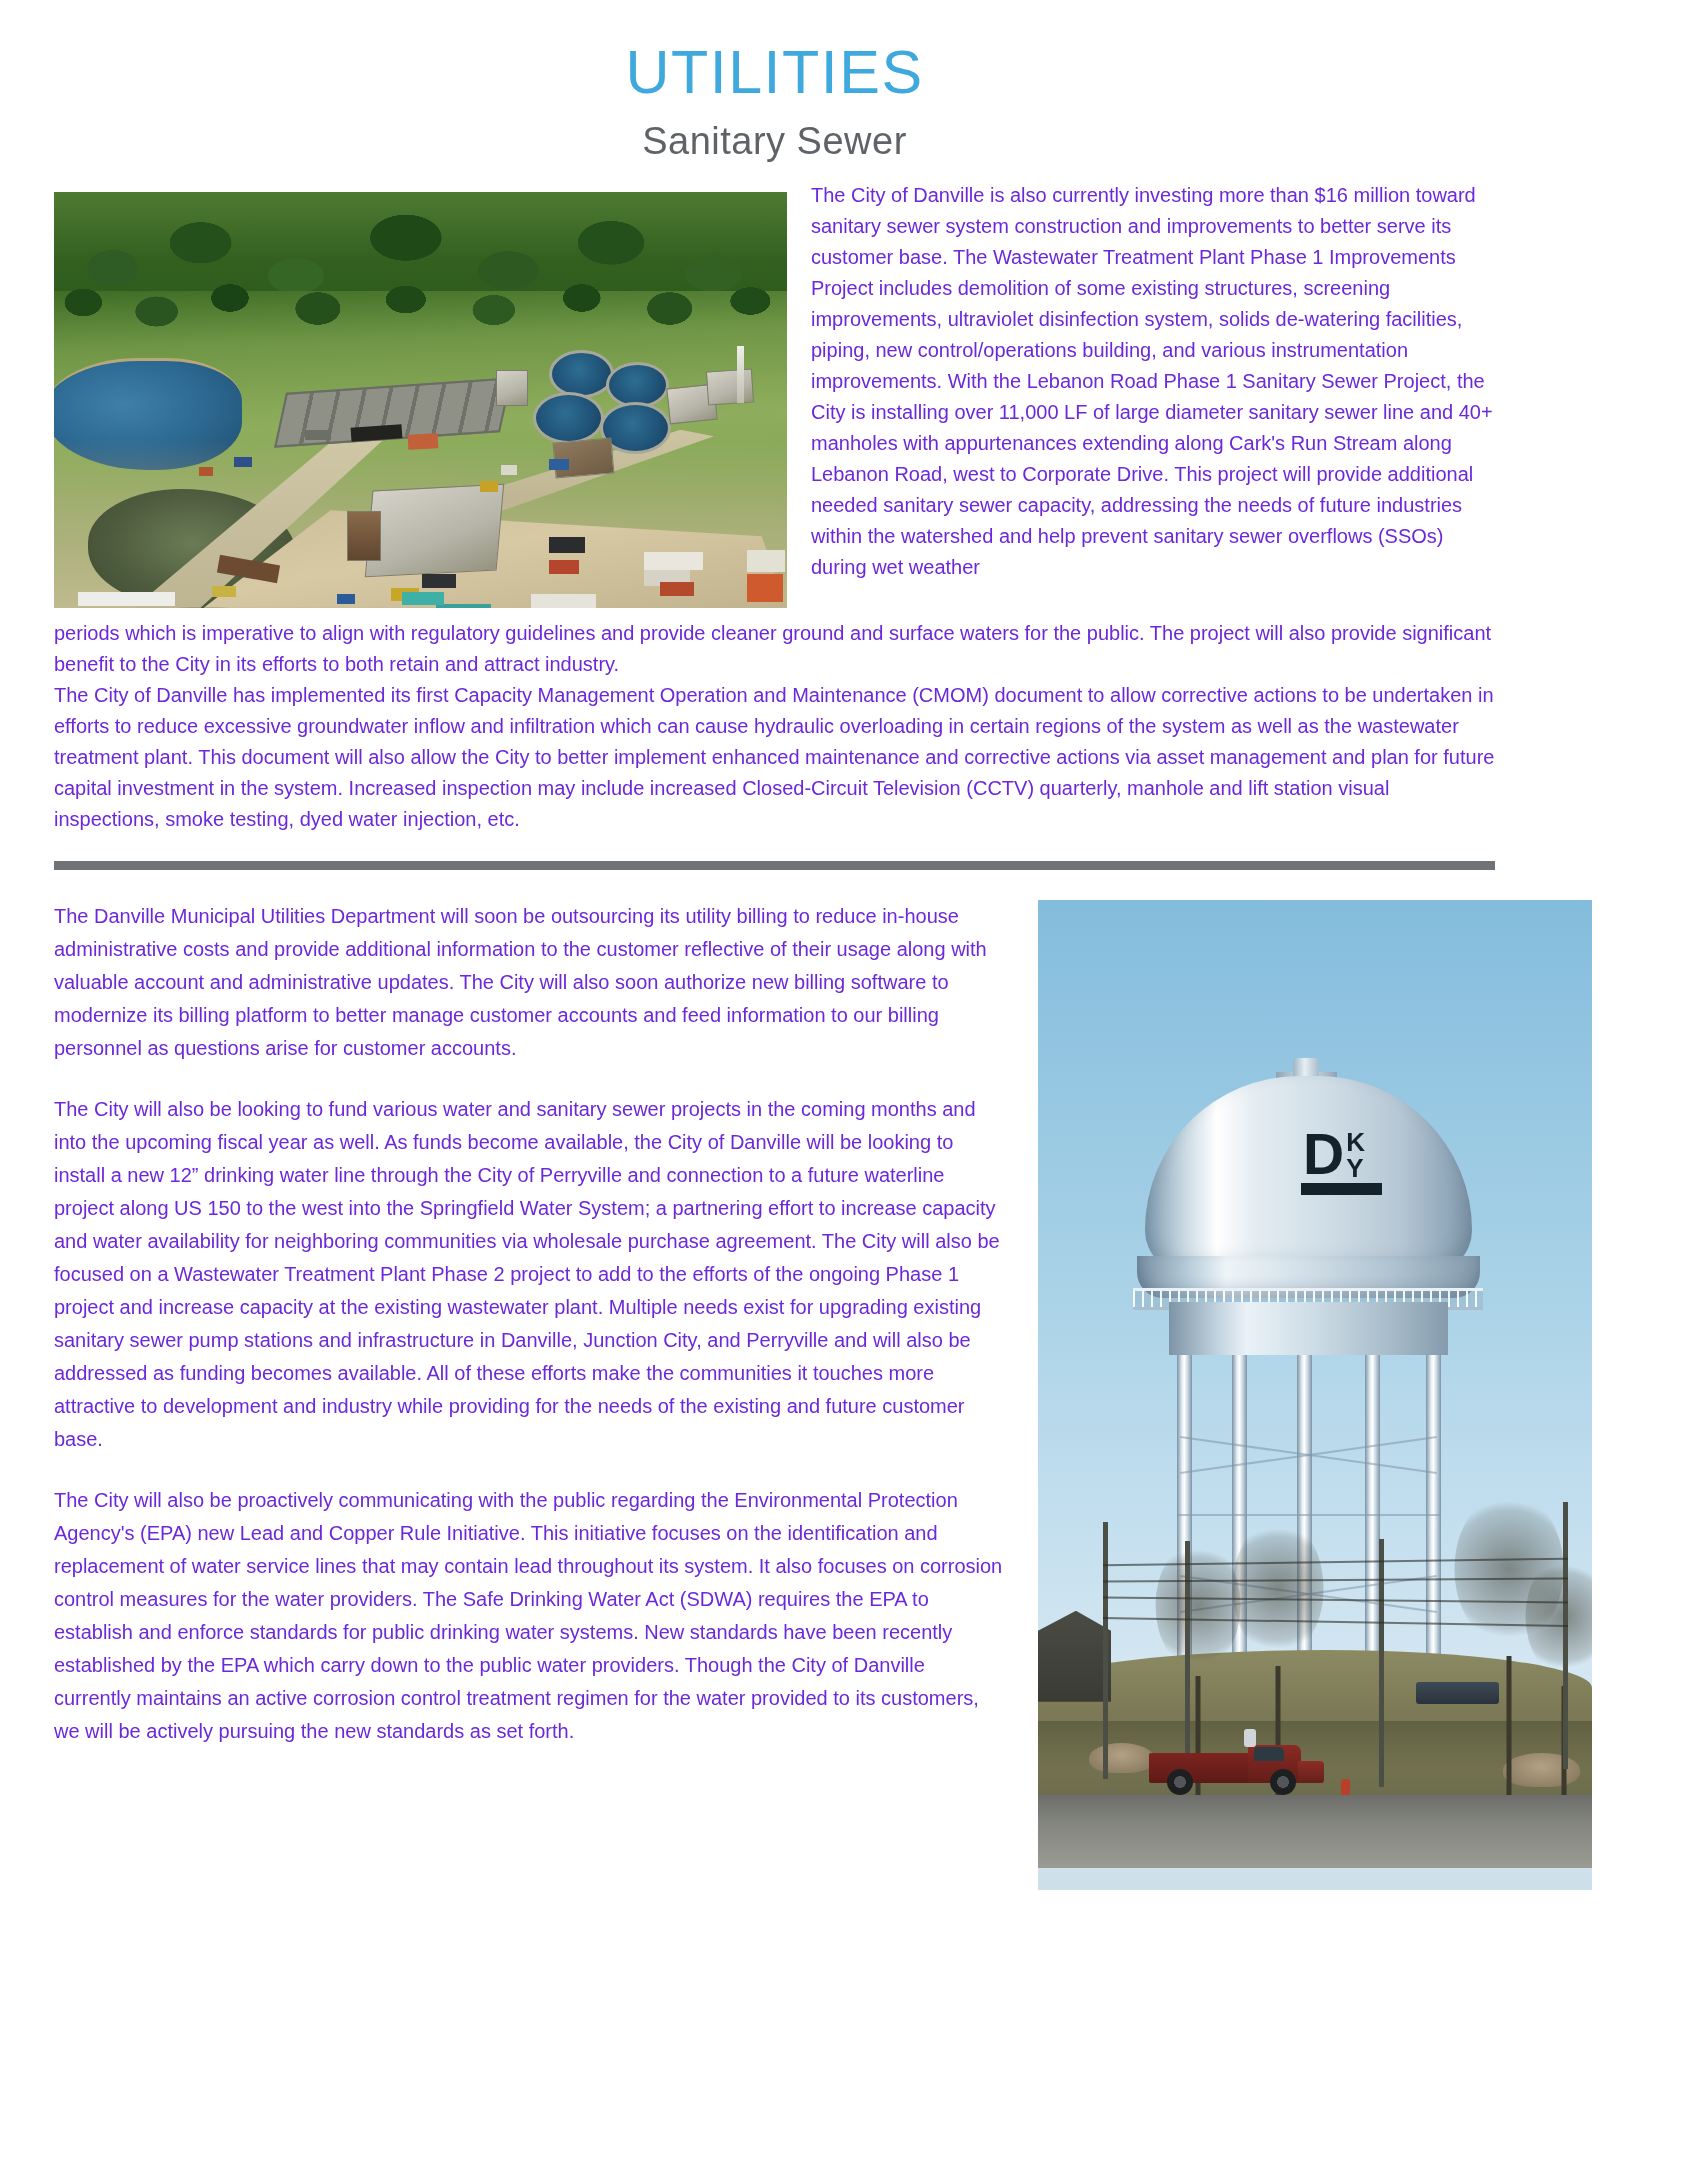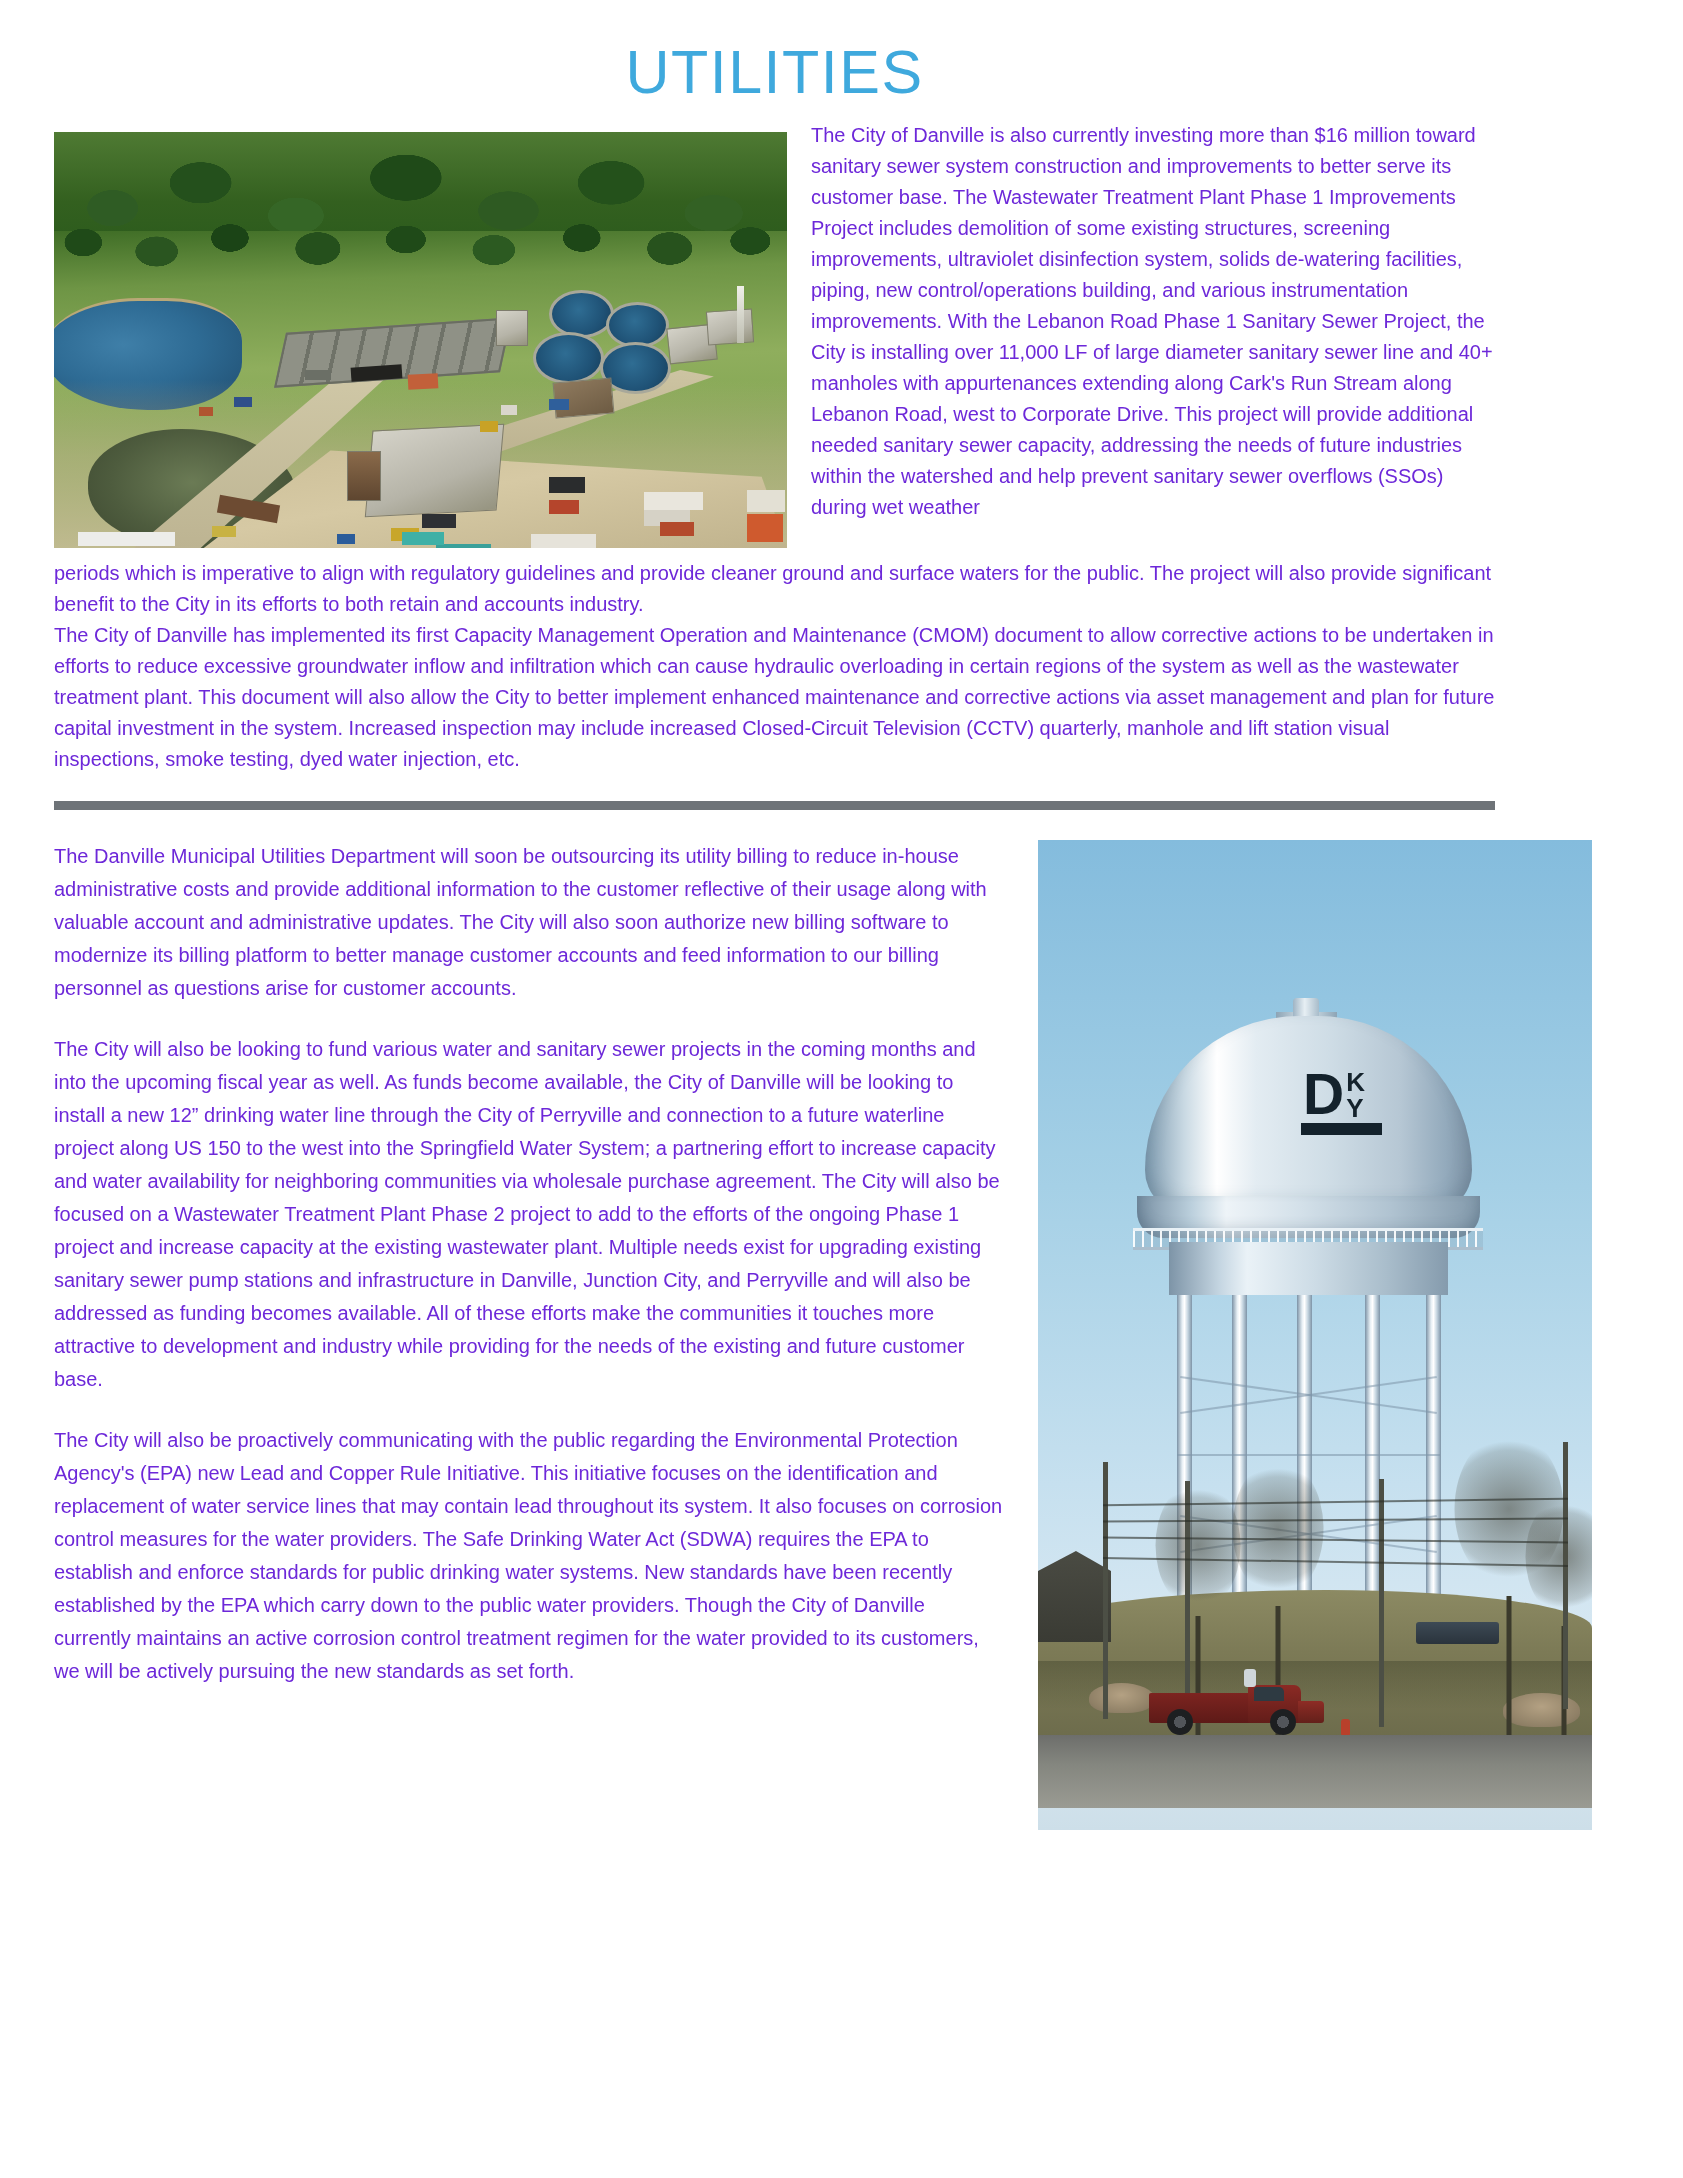--- a/index.html
+++ b/index.html
@@ -358,20 +358,21 @@
     border-radius: 3px;
   }
 </style>
 </head>
 <body>
 
 <div class="page">
 
   <h1 class="main-title">UTILITIES</h1>
 
+  <h2 class="section-title">Sanitary Sewer</h2>
 
   <div class="sanitary-block">
 
     <div class="aerial-photo">
       <div class="ap-layer ap-trees"></div>
       <div class="ap-layer ap-field"></div>
       <div class="ap-layer ap-treeband"></div>
       <div class="ap-layer ap-pond-blue"></div>
       <div class="ap-layer ap-ground"></div>
       <div class="ap-layer ap-pond-dark"></div>
@@ -415,21 +416,21 @@
       <div class="ap-obj" style="left:693px;top:382px;width:36px;height:28px;background:#cf5a2e;"></div>
       <div class="ap-obj" style="left:693px;top:358px;width:38px;height:22px;background:#e3e0d4;"></div>
       <div class="ap-obj" style="left:382px;top:412px;width:55px;height:14px;background:#3aa09a;"></div>
       <div class="ap-obj" style="left:348px;top:400px;width:42px;height:13px;background:#3fb0a6;"></div>
       <div class="ap-obj" style="left:24px;top:400px;width:97px;height:14px;background:#ededea;"></div>
       <div class="ap-obj" style="left:477px;top:402px;width:65px;height:14px;background:#e6e3da;"></div>
     </div>
 
     <p class="body">The City of Danville is also currently investing more than $16 million toward sanitary sewer system construction and improvements to better serve its customer base.  The Wastewater Treatment Plant Phase 1 Improvements Project includes demolition of some existing structures, screening improvements, ultraviolet disinfection system, solids de-watering facilities, piping, new control/operations building, and various instrumentation improvements.  With the Lebanon Road Phase 1 Sanitary Sewer Project, the City is installing over 11,000 LF of large diameter sanitary sewer line and 40+ manholes with appurtenances extending along Cark's Run Stream along Lebanon Road, west to Corporate Drive.  This project will provide additional needed sanitary sewer capacity, addressing the needs of future industries within the watershed and help prevent sanitary sewer overflows (SSOs) during wet weather</p>
     <div class="sanitary-tail">
-      <p class="body">periods which is imperative to align with regulatory guidelines and provide cleaner ground and surface waters for the public.  The project will also provide significant benefit to the City in its efforts to both retain and accounts industry.</p>
+      <p class="body">periods which is imperative to align with regulatory guidelines and provide cleaner ground and surface waters for the public.  The project will also provide significant benefit to the City in its efforts to both retain and attract industry.</p>
     </div>
     <p class="body">The City of Danville has implemented its first Capacity Management Operation and Maintenance (CMOM) document to allow corrective actions to be undertaken in efforts to reduce excessive groundwater inflow and infiltration which can cause hydraulic overloading in certain regions of the system as well as the wastewater treatment plant. This document will also allow the City to better implement enhanced maintenance and corrective actions via asset management and plan for future capital investment in the system.  Increased inspection may include increased Closed-Circuit Television (CCTV) quarterly, manhole and lift station visual inspections, smoke testing, dyed water injection, etc.</p>
   </div>
 
   <div class="divider"></div>
 
 
   <div class="future-wrap">
 
     <div class="future-text">

